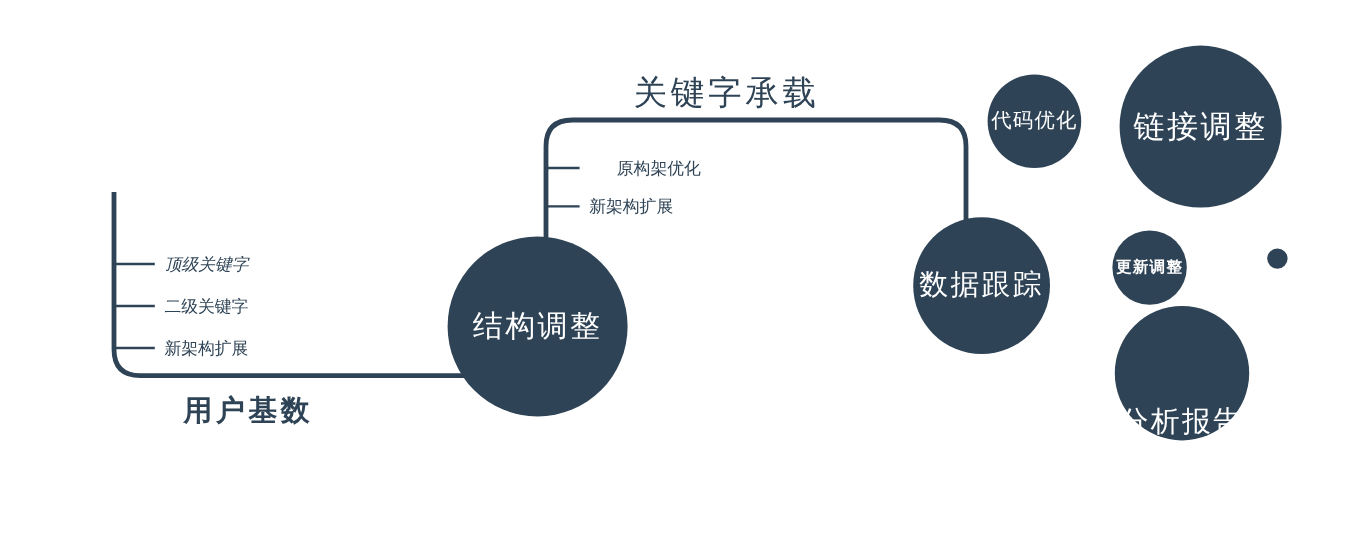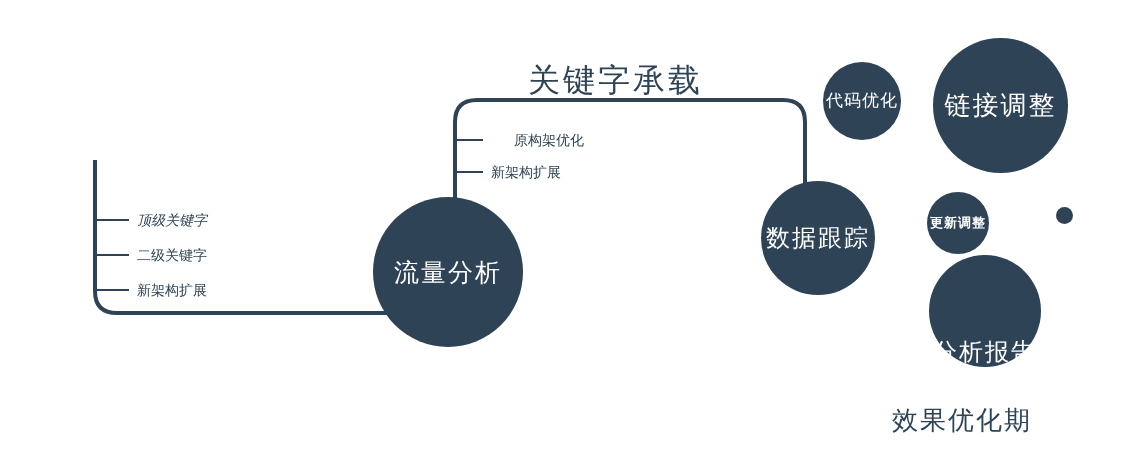--- a/index.html
+++ b/index.html
@@ -51,41 +51,41 @@
   #branch-t3 { left: 137px; top: 282px; }
   #branch-s1 { left: 491px; top: 132px; margin-left: 23px; }
   #branch-s2 { left: 491px; top: 164px; }
 
   .edge-label {
     position: absolute;
     color: var(--primary);
     white-space: nowrap;
   }
   #label-user-base     { left: 153px; top: 326px; font-size: 24px; font-weight: 700; letter-spacing: 3px; }
-  #label-keyword-carry { left: 528px; top: 59px;  font-size: 32px; font-weight: 400; letter-spacing: 3px; }
+  #label-keyword-carry { left: 528px; top: 59px;  font-size: 28px; font-weight: 400; letter-spacing: 3px; }
   #label-footer        { left: 892px; top: 403px; font-size: 26px; font-weight: 500; letter-spacing: 2px; }
 </style>
 </head>
 <body>
 
 <div class="canvas">
 
   <svg class="connectors" width="1130" height="450" viewBox="0 0 1130 450" xmlns="http://www.w3.org/2000/svg">
     <path class="main-line" d="M 95 160 L 95 291 Q 95 313 117 313 L 430 313"></path>
     <path class="tick-line" d="M 95 220 L 129 220"></path>
     <path class="tick-line" d="M 95 255 L 129 255"></path>
     <path class="tick-line" d="M 95 290 L 129 290"></path>
     <path class="main-line" d="M 455 250 L 455 122 Q 455 100 477 100 L 783 100 Q 805 100 805 122 L 805 212"></path>
     <path class="tick-line" d="M 455 140 L 483 140"></path>
     <path class="tick-line" d="M 455 172 L 483 172"></path>
   </svg>
 
 
   <div class="node" id="node-structure">
-    <span>流量分析</span>
+    <span>结构调整</span>
   </div>
 
   <div class="node" id="node-data-tracking">
     <span>数据</span>
     <span>跟踪</span>
   </div>
 
   <div class="node" id="node-code-opt">
     <span>代码</span>
     <span>优化</span>
@@ -107,16 +107,16 @@
     <span>分析</span>
     <span>报告</span>
   </div>
 
   <span class="branch-label" id="branch-t1">顶级关键字</span>
   <span class="branch-label" id="branch-t2">二级关键字</span>
   <span class="branch-label" id="branch-t3">新架构扩展</span>
   <span class="branch-label" id="branch-s1">原构架优化</span>
   <span class="branch-label" id="branch-s2">新架构扩展</span>
 
+  <span class="edge-label" id="label-user-base">用户基数</span>
   <span class="edge-label" id="label-keyword-carry">关键字承载</span>
-  <span class="edge-label" id="label-footer">效果优化期</span>
 
 </div>
 
 </body></html>

